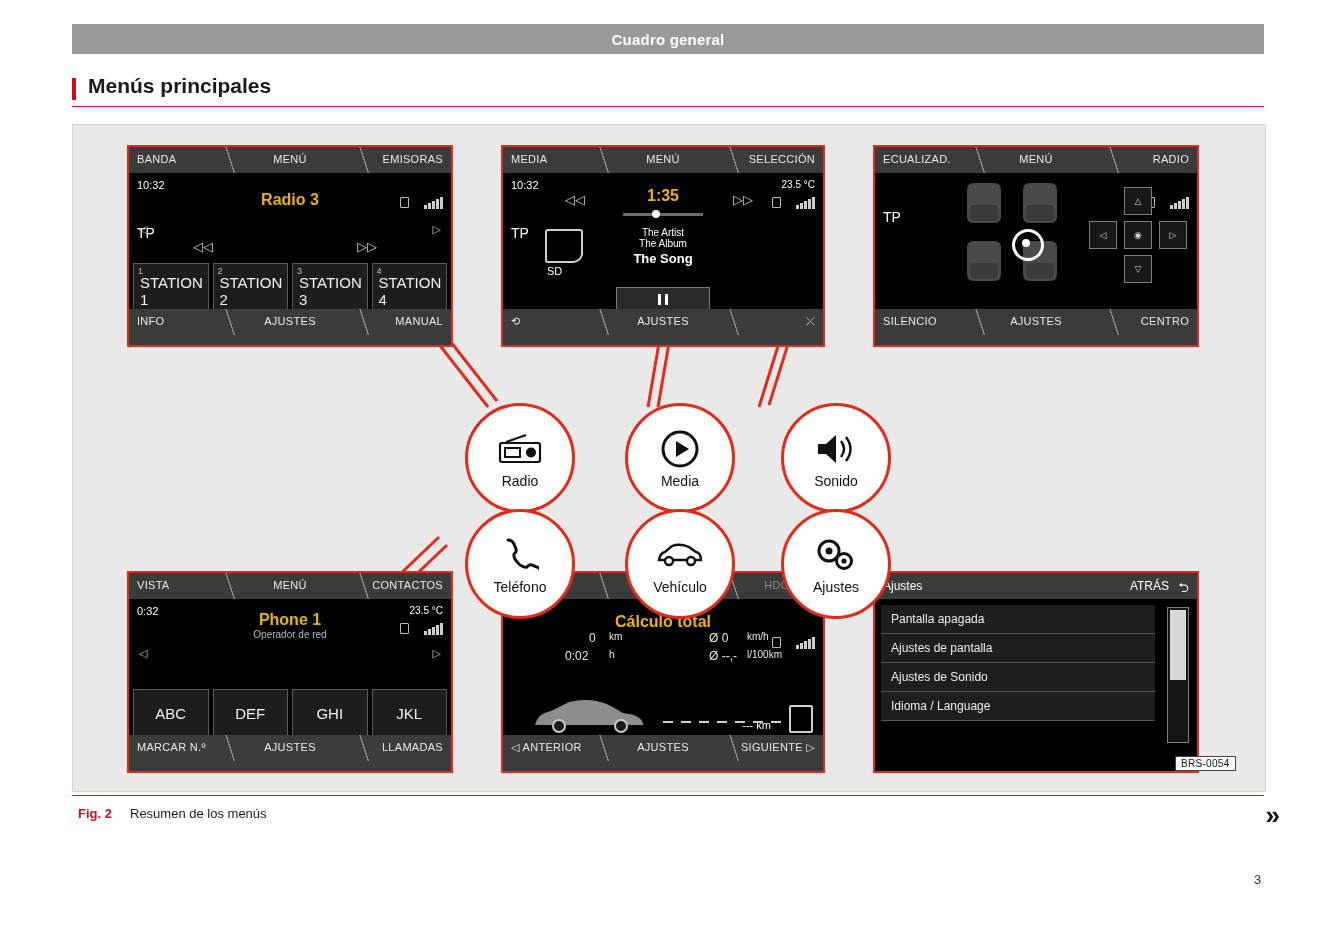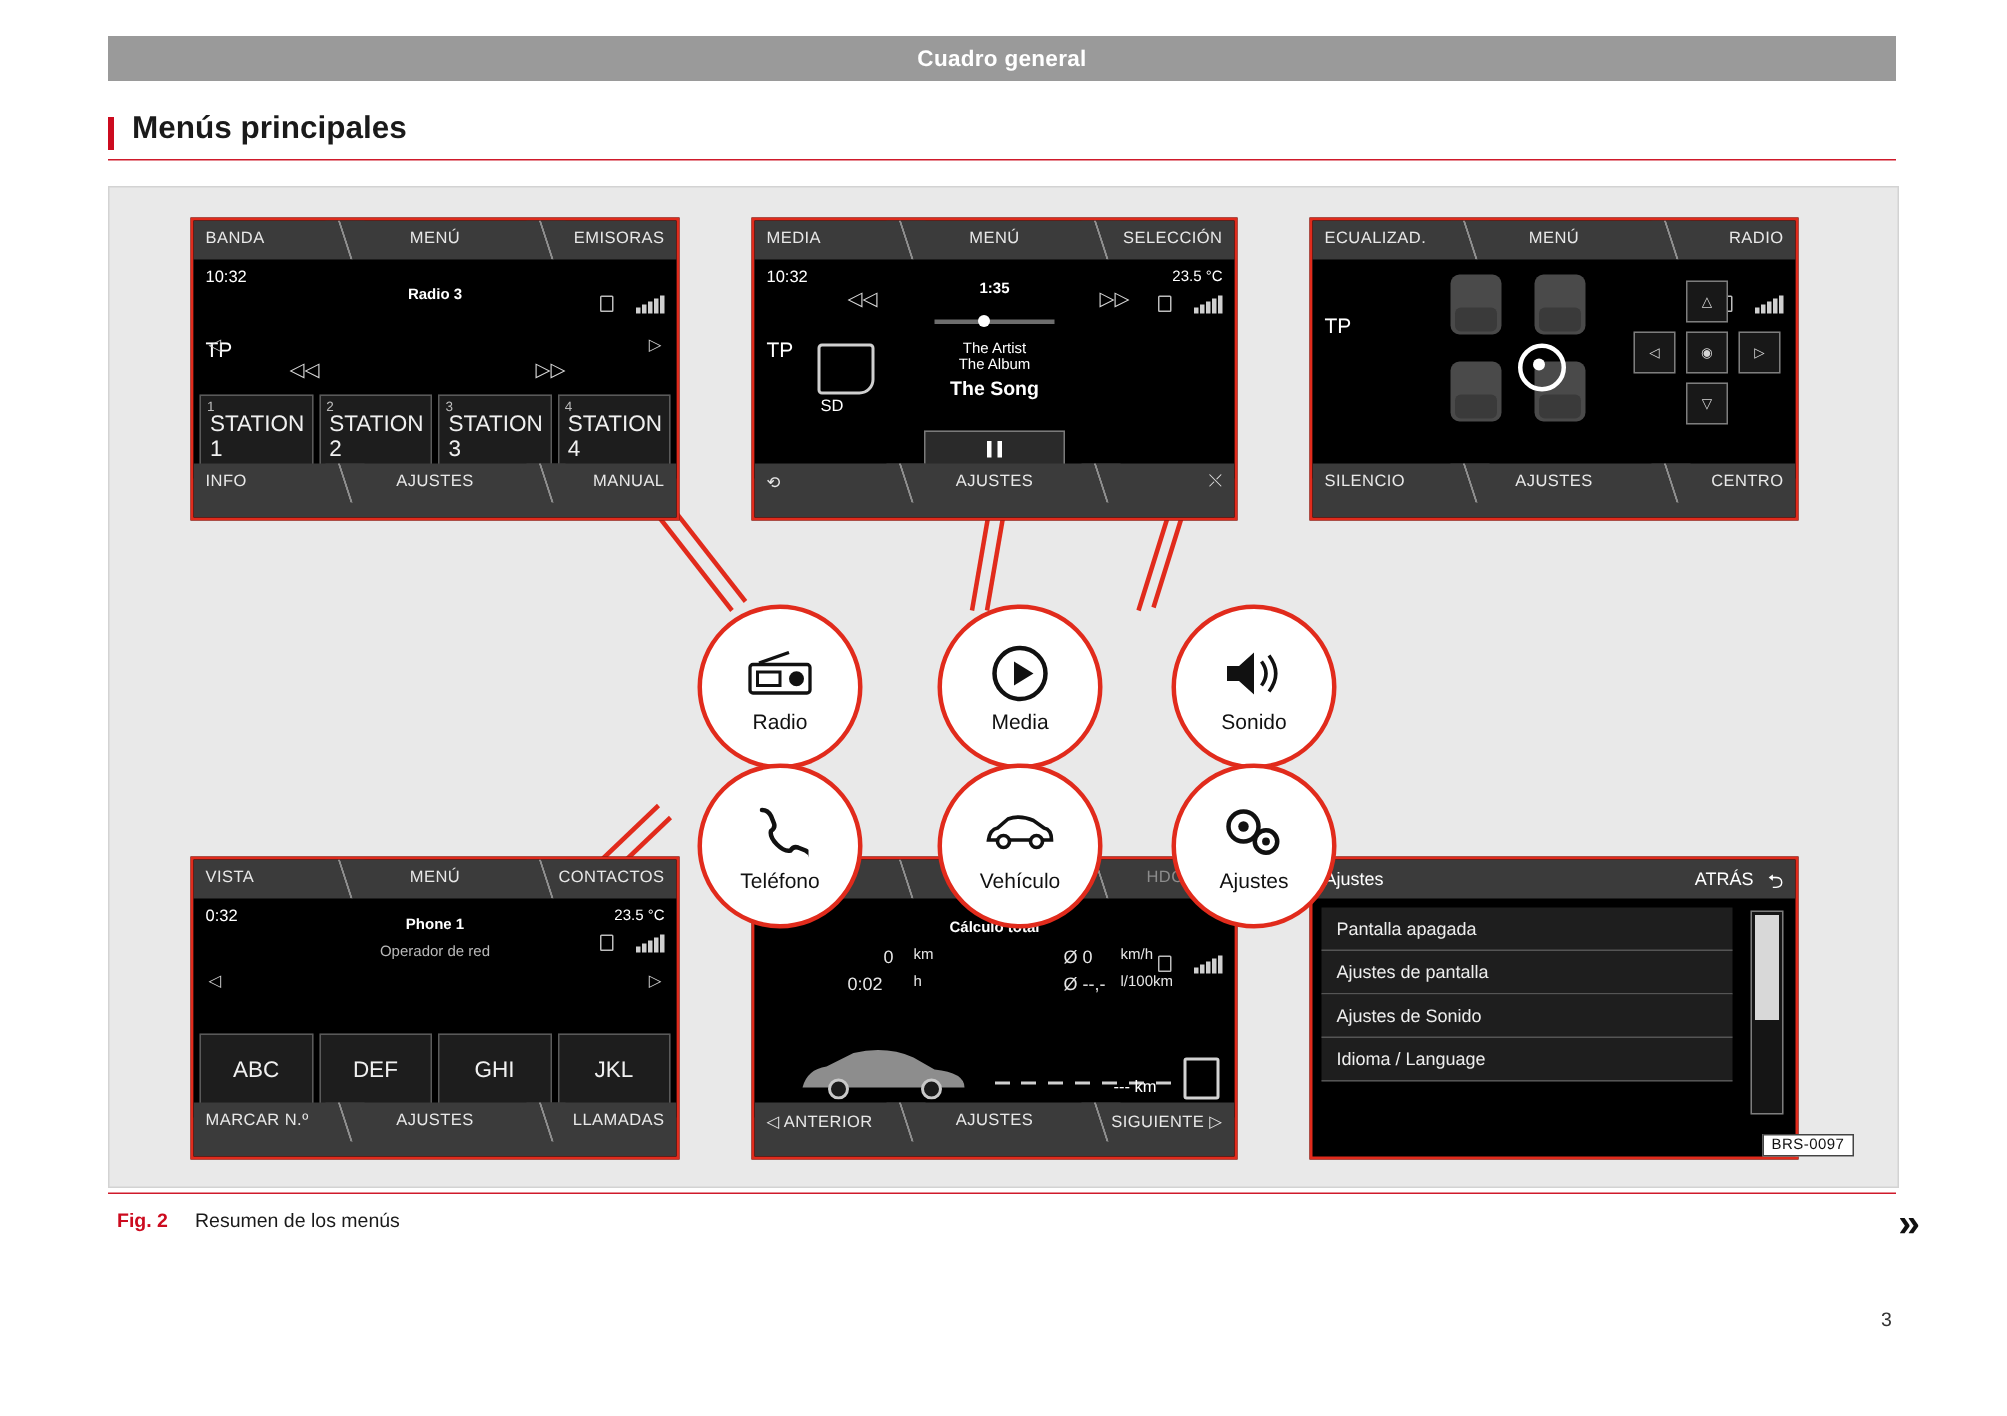--- a/index.html
+++ b/index.html
@@ -83,21 +83,21 @@
   
   .sep{
     position:absolute;top:0;width:26px;height:26px;
     background:linear-gradient(72deg,#3b3b3b 48%,#8e8e8e 49%,#8e8e8e 52%,#3b3b3b 53%);
   }
   .scr-body{position:absolute;left:0;right:0;top:26px;bottom:26px;background:#000;}
   .dim{color:#8c8c8c;}
   .small{font-size:10px;}
   .mid-title{
     position:absolute;left:50%;transform:translateX(-50%);
-    font-size:10px;font-weight:bold;color:#ffffff;white-space:nowrap;
+    font-size:16px;font-weight:bold;color:#eab308;white-space:nowrap;
   }
   .time{position:absolute;left:8px;top:6px;font-size:11px;}
   .tp{position:absolute;left:8px;top:22px;font-size:14px;margin-top:30px;}
   .temp{position:absolute;right:8px;top:6px;font-size:10px;}
   .sig{
     position:absolute;right:8px;top:24px;display:flex;align-items:flex-end;gap:1px;height:12px;
   }
   .sig i{display:block;width:3px;background:#cfcfcf;}
   .sig i:nth-child(1){height:4px}.sig i:nth-child(2){height:6px}
   .sig i:nth-child(3){height:8px}.sig i:nth-child(4){height:10px}.sig i:nth-child(5){height:12px}
@@ -553,21 +553,21 @@
             </div>
           <div class="set-item">
               <span>Idioma / Language</span>
             </div>
         </div>
         <div class="scrollbar">
             <div class="thumb"></div>
           </div>
       </div>
 
-      <div class="code-badge">BRS-0097</div>
+      <div class="code-badge">BRS-0054</div>
     </div>
   </div>
 
   <div class="caption">
     <span class="fignum">Fig. 2</span>
     <span class="captxt">Resumen de los menús</span>
     <span class="chev">»</span>
   </div>
 </div>
 

